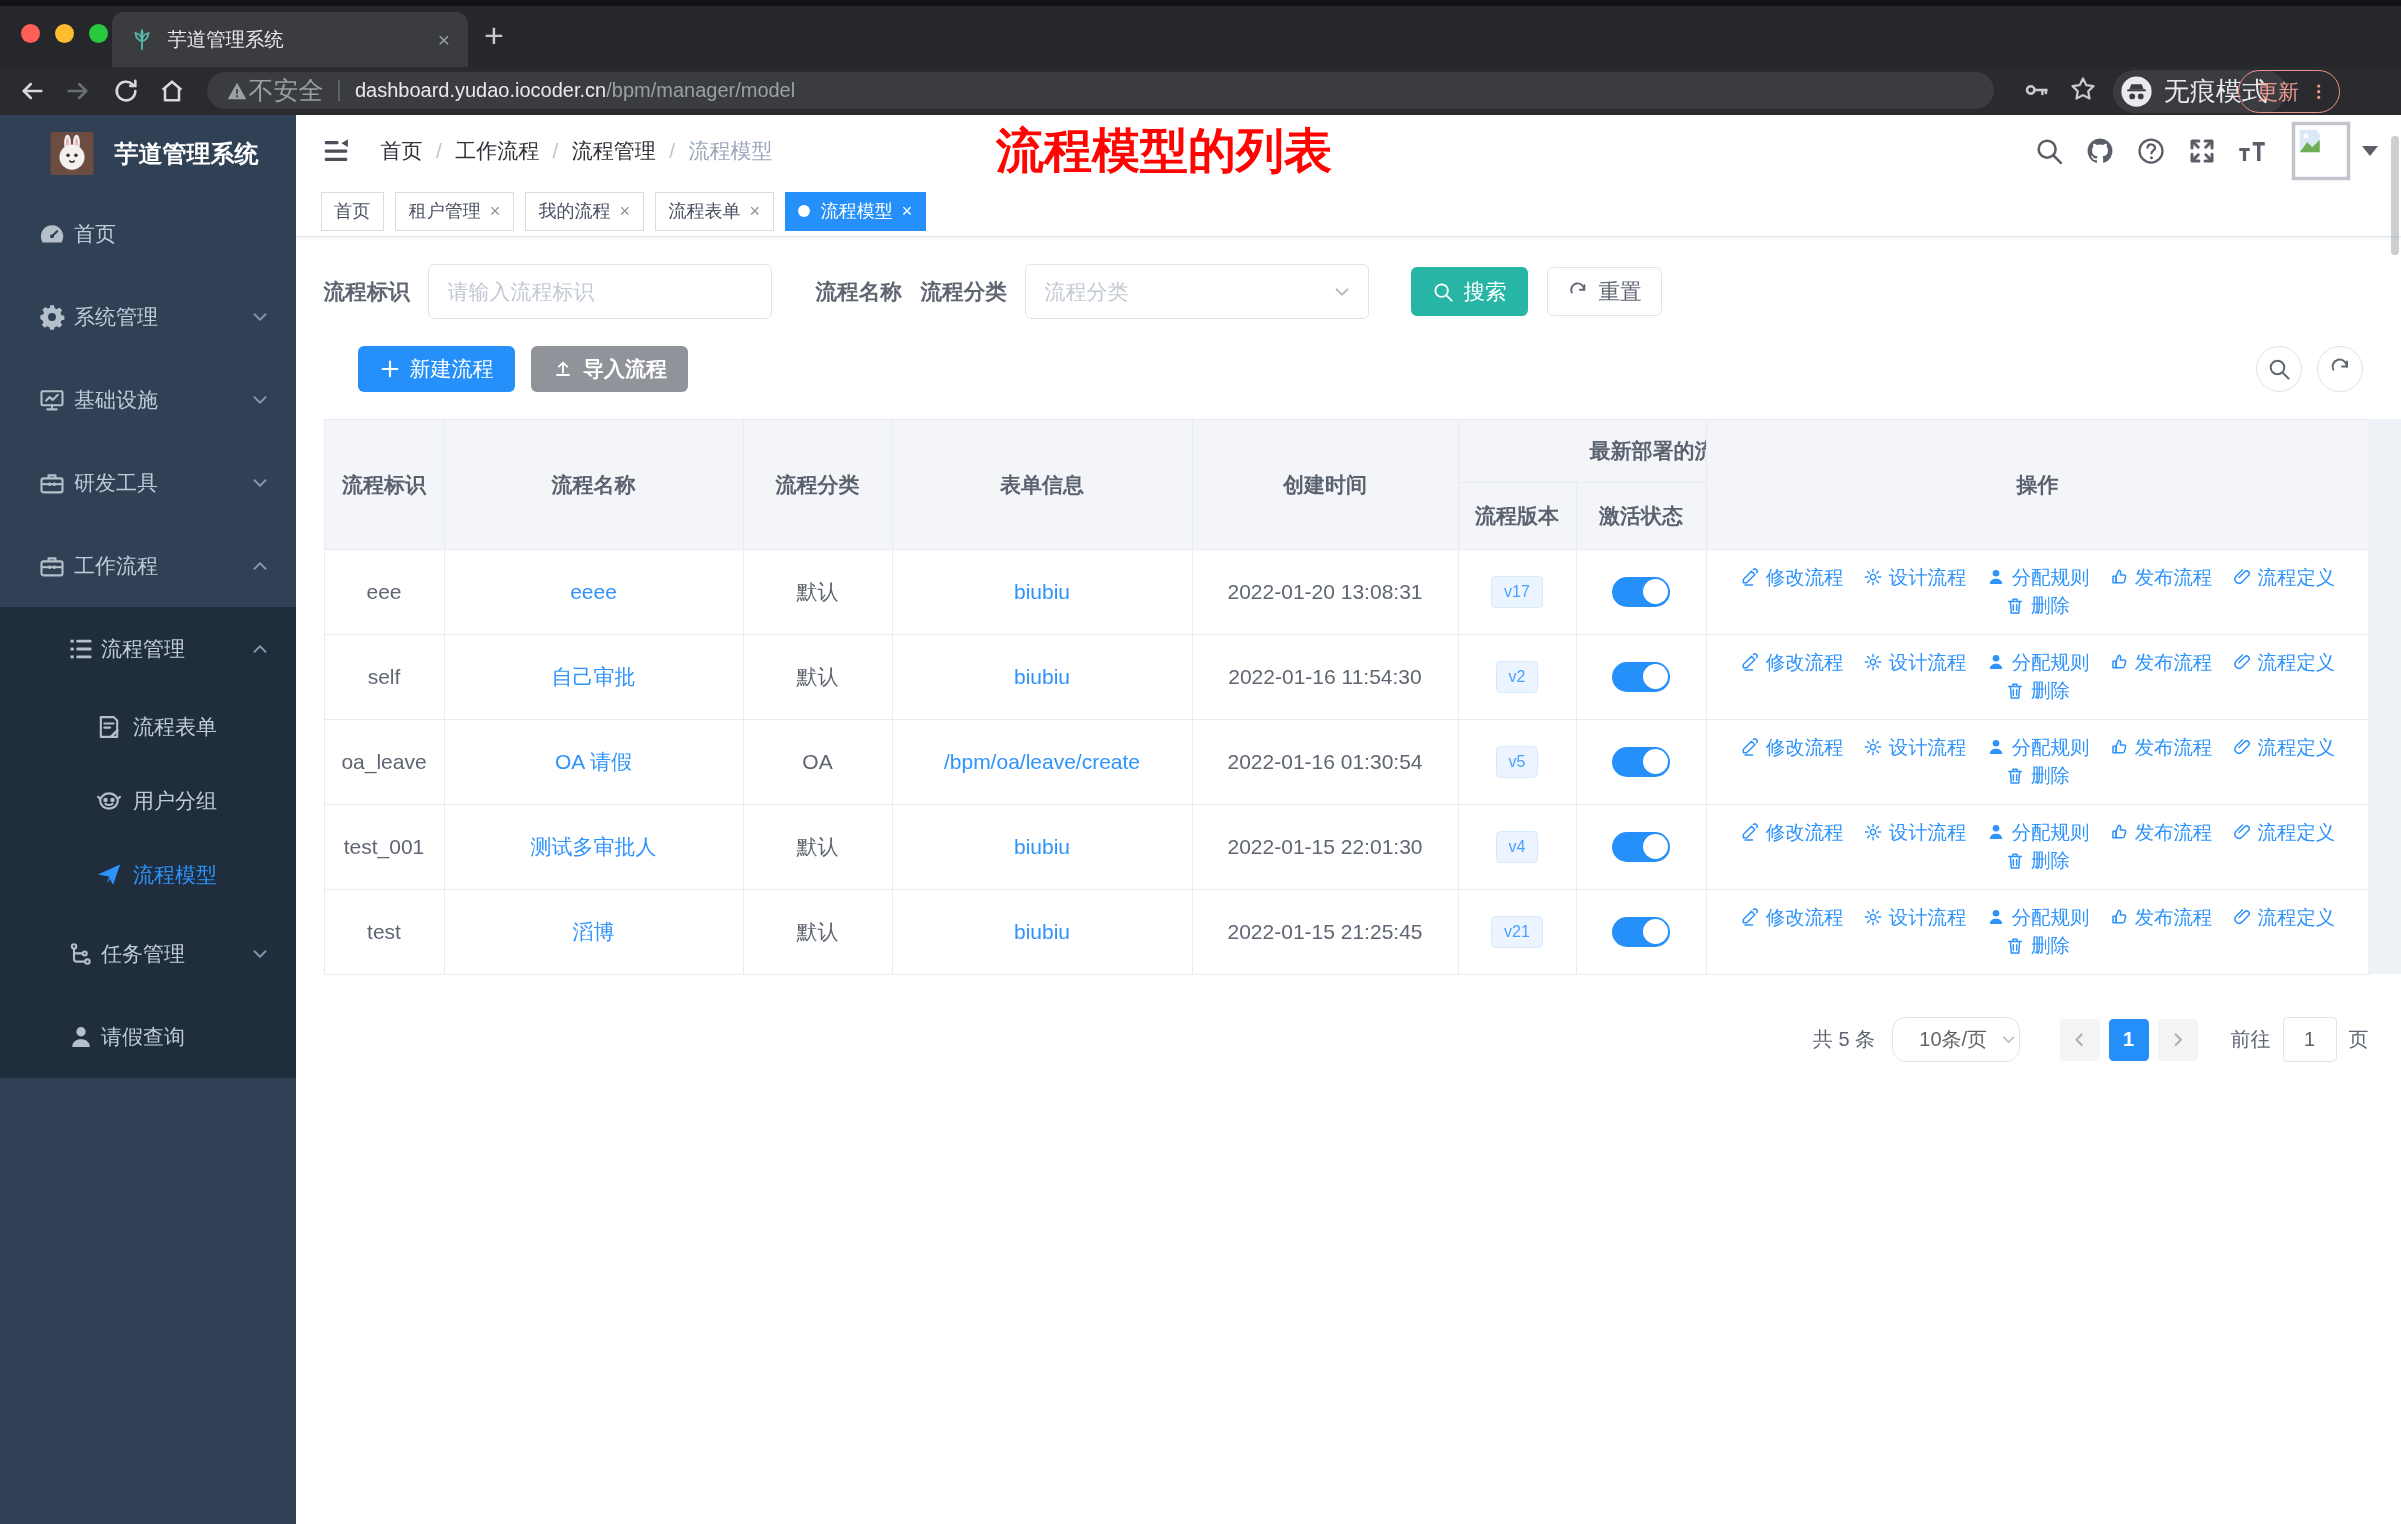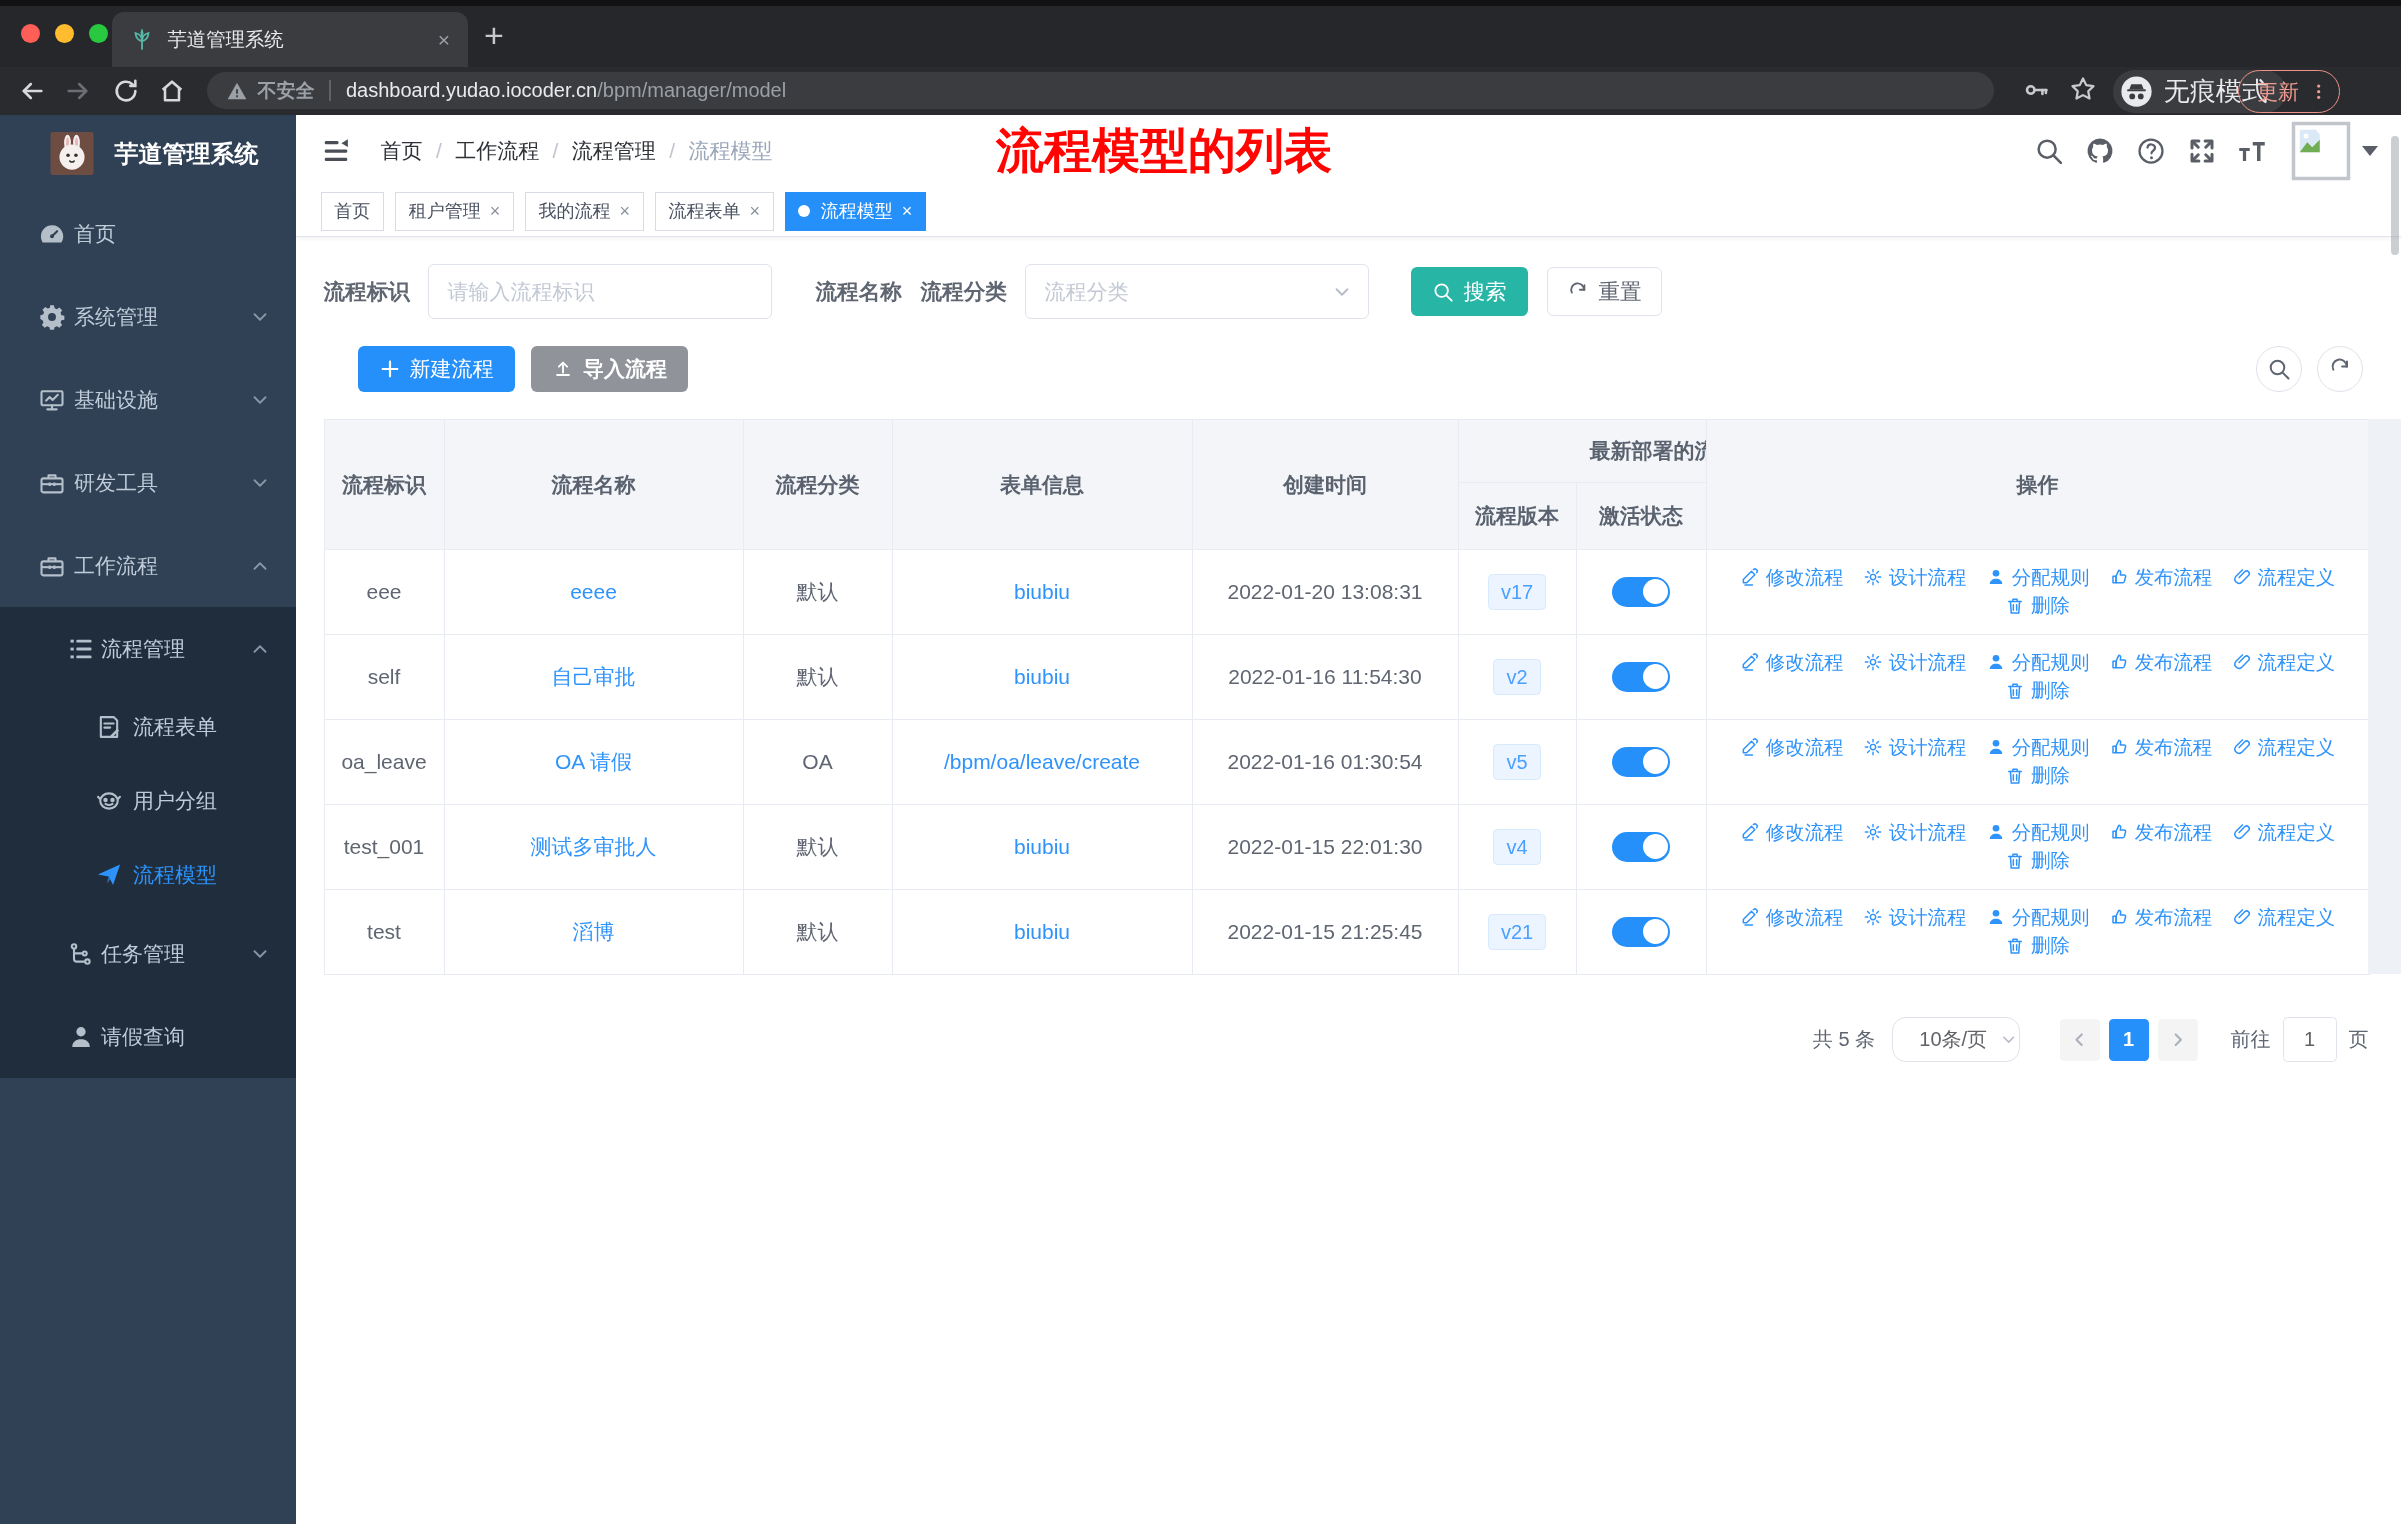--- a/index.html
+++ b/index.html
@@ -16,21 +16,21 @@
     border-radius:12px 12px 0 0; display:flex; align-items:center; padding:0 18px; color:#e8eaed; }
   .tab .fav { width:24px; height:24px; }
   .tab .ttl { flex:1; margin-left:13.4px; font-size:19.4px; white-space:nowrap; overflow:hidden; }
   .tab .tx { font-size:21px; color:#9aa0a6; }
   .newtab { position:absolute; left:484px; top:16.4px; font-size:34px; font-weight:300; color:#c7c8ca; }
   .toolbar { position:absolute; left:0; top:67px; width:100%; height:48px; background:#2a2b2e; }
   .nav-ic { position:absolute; top:9.7px; width:28px; height:28px; }
   .omnibox { position:absolute; left:207px; top:72px; width:1787px; height:37px; border-radius:18.6px;
     background:#3b3c40; display:flex; align-items:center; padding:0 19.4px; }
   .omnibox .warn { width:22px; height:22px; color:#9aa0a6; }
-  .omnibox .sec { margin-left:9px; font-size:19px; color:#9aa0a6;font-weight:bold; }
+  .omnibox .sec { font-size:25px; color:#9aa0a6; }
   .omnibox .div { width:1.5px; height:21px; background:#5f6368; margin:0 15px; }
   .omnibox .host { font-size:20px; color:#e8eaed; }
   .omnibox .path { font-size:20px; color:#9aa0a6; }
   .tb-abs { position:absolute; }
   .incog { position:absolute; left:2113px; top:70px; height:43px; border-radius:21.6px; background:#3b3c40;
     display:flex; align-items:center; gap:10.4px; padding:0 18px 0 7.4px; color:#e8eaed; font-size:26px; }
   .incog .sg { width:33px; height:33px; }
   .updatebtn { position:absolute; left:2238px; top:70px; height:43px; border-radius:21.6px;
     border:1.5px solid #ec9287; color:#f09b91; display:flex; align-items:center; gap:10.4px;
     padding:0 10.4px 0 18px; font-size:21px; }
@@ -109,21 +109,21 @@
   .tblwrap { margin-top:27px; }
   table { width:2045px; border-collapse:collapse; table-layout:fixed; font-size:21px; }
   th,td { border:0.7px solid #e8ecf2; text-align:center; }
   thead th { background:#f3f5f9; color:#59626e; font-weight:bold; }
   thead tr.r1 th { height:63px; }
   thead tr.r2 th { height:67px; }
   .group-th { position:relative; overflow:hidden; }
   .group-th span { position:absolute; left:131px; top:50%; transform:translateY(-50%); white-space:nowrap; }
   tbody td { height:85px; color:#5f6672; background:#fff; }
   .link { color:#2e93fb; cursor:pointer; }
-  .vtag { display:inline-block; padding:6px 12px; font-size:20px; color:#4ba0ff; background:#ecf5ff;
+  .vtag { display:inline-block; padding:6px 12px; font-size:16px; color:#4ba0ff; background:#ecf5ff;
     border:1.5px solid #d6e9fd; border-radius:4.5px; line-height:1.1; }
   .switch { position:relative; display:inline-block; width:58px; height:30px; border-radius:15px;
     background:#2590fa; vertical-align:middle; cursor:pointer; }
   .switch i { position:absolute; right:2.2px; top:2.2px; width:25px; height:25px; border-radius:50%; background:#fff; }
   .alink { display:inline-flex; align-items:center; gap:6px; color:#2e93fb; font-size:19.4px;
     margin:0 9.7px; cursor:pointer; white-space:nowrap; }
   .alink .aic { width:20px; height:20px; }
 
   
   .pagination { width:2045px; margin-top:42px; display:flex; justify-content:flex-end; align-items:center;

